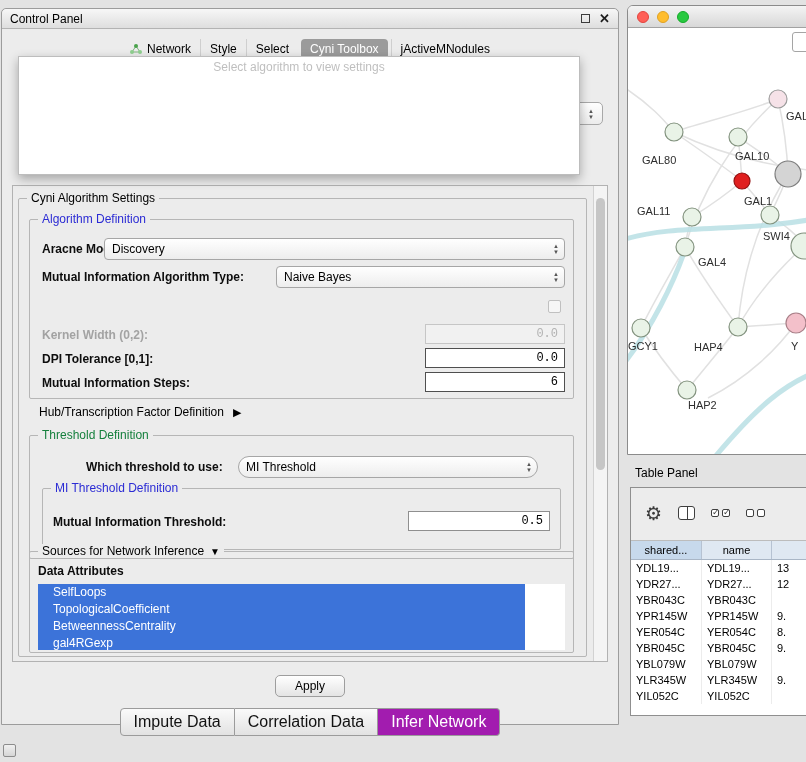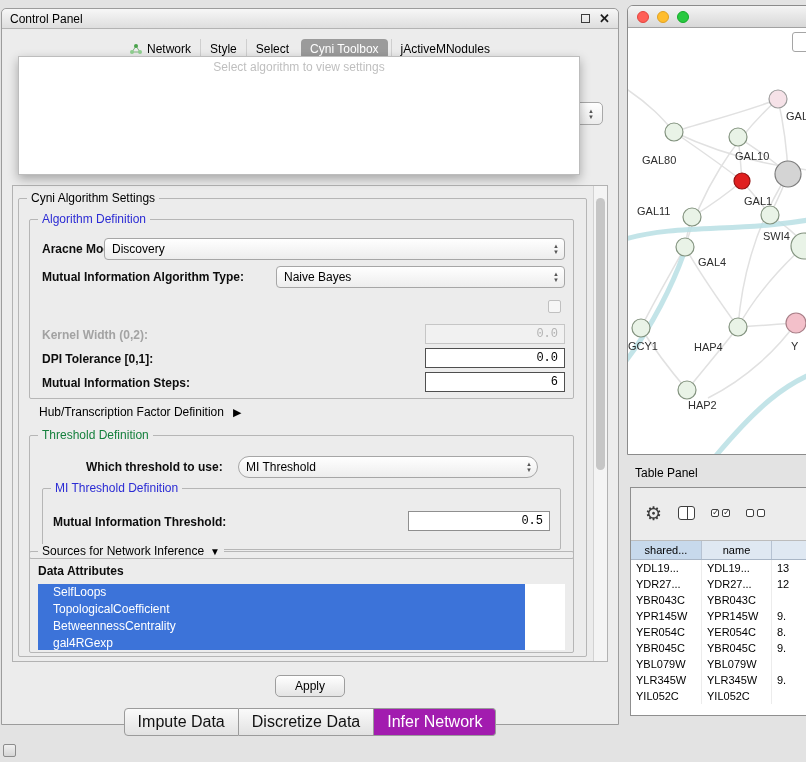--- a/index.html
+++ b/index.html
@@ -260,21 +260,21 @@
 
       <div class="sp-scrollbar">
         <div class="sp-thumb"></div>
       </div>
     </div>
 
     <button class="apply-btn">Apply</button>
 
     <div class="bottom-tabs">
       <span class="btab">Impute Data</span>
-      <span class="btab">Discretize Data</span>
+      <span class="btab">Correlation Data</span>
       <span class="btab selected">Infer Network</span>
     </div>
   </div>
 
   <div class="window-net">
     <div class="net-titlebar">
       <span class="tl red"></span>
       <span class="tl yellow"></span>
       <span class="tl green"></span>
     </div>

